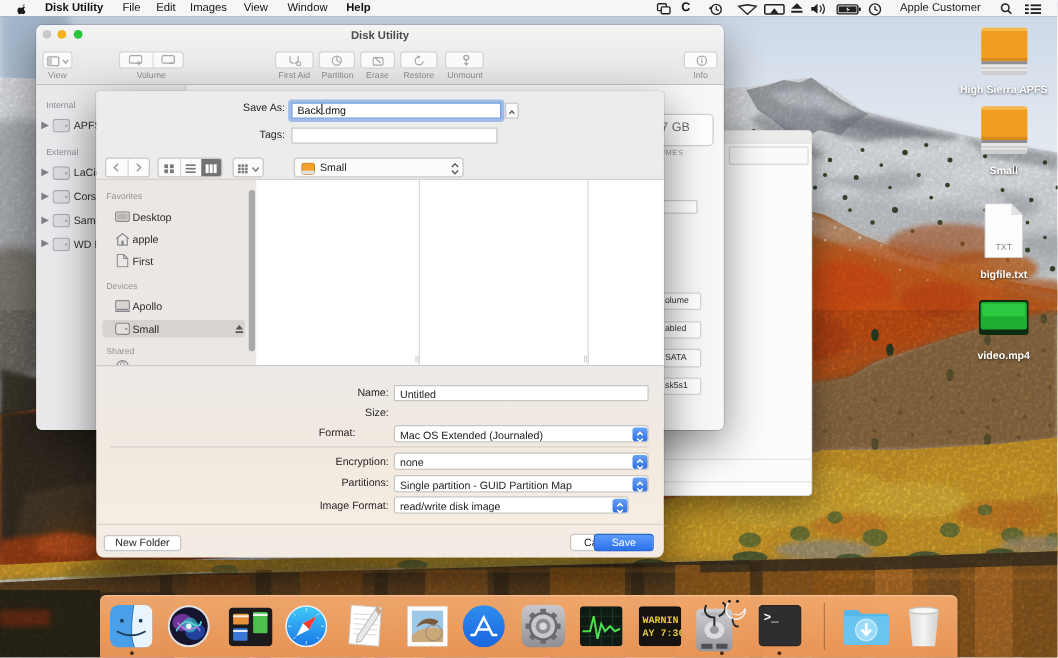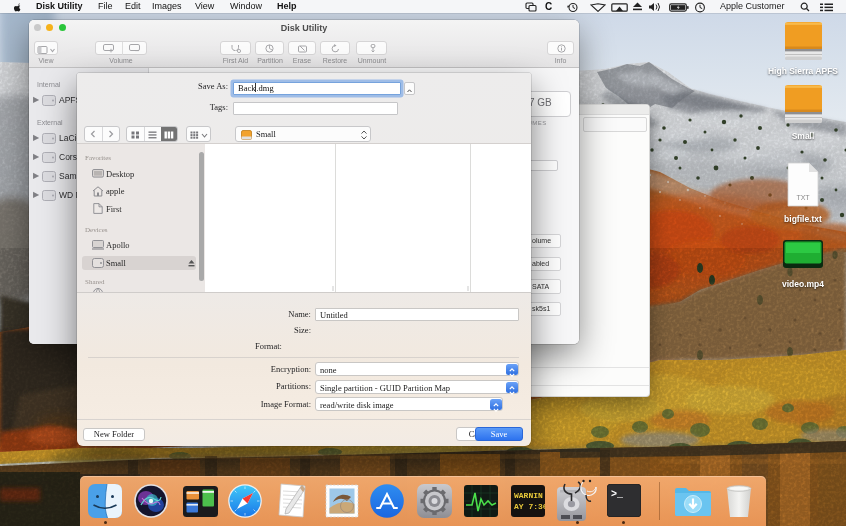--- a/index.html
+++ b/index.html
@@ -518,21 +518,21 @@
       <div class="abs" style="left:352px;top:189px;width:60px;height:14px;background:#fff;border:1px solid #d6d6d8;border-radius:2px;box-sizing:border-box;"></div>
       <div class="abs" style="left:383px;top:192px;font-size:7px;color:#333;">abled</div>
       <div class="abs" style="left:352px;top:211px;width:60px;height:15px;background:#fff;border:1px solid #d6d6d8;border-radius:2px;box-sizing:border-box;"></div>
       <div class="abs" style="left:383px;top:215px;font-size:7px;color:#333;">SATA</div>
       <div class="abs" style="left:352px;top:234px;width:60px;height:14px;background:#fff;border:1px solid #d6d6d8;border-radius:2px;box-sizing:border-box;"></div>
       <div class="abs" style="left:383px;top:237px;font-size:7px;color:#333;">sk5s1</div>
     </div>
   </div>
 </div>
 
-<div class="abs" style="left:77px;top:73px;width:454px;height:373px;z-index:20;border-radius:2px 2px 6px 6px;background:linear-gradient(#edecec 0%,#edeae8 55%,#f2e9df 78%,#f5ece2 92%,#f2ebe4 100%);box-shadow:0 14px 34px rgba(0,0,0,0.5), 0 0 0 0.5px rgba(0,0,0,0.2);font-family:Liberation Serif, serif;">
+<div class="abs" style="left:77px;top:73px;width:454px;height:373px;z-index:20;border-radius:2px 2px 6px 6px;background:linear-gradient(#edecec 0%,#edeae8 55%,#f2e9df 78%,#f5ece2 92%,#f2ebe4 100%);box-shadow:0 14px 34px rgba(0,0,0,0.5), 0 0 0 0.5px rgba(0,0,0,0.2);">
 
   <div class="abs" style="left:100px;top:8px;width:51px;text-align:right;font-size:8.5px;color:#242426;">Save As:</div>
   <div class="abs" style="left:156px;top:9px;width:168px;height:13px;background:#fff;border:1px solid #76a3dd;border-radius:1px;box-shadow:0 0 0 2.5px rgba(116,164,229,0.65);box-sizing:border-box;">
     <div class="abs" style="left:4px;top:0;height:11px;line-height:11px;font-size:8.5px;color:#111;">Back<span style="display:inline-block;width:1px;height:9px;background:#333;vertical-align:-1px;"></span>.dmg</div>
   </div>
   <div class="abs" style="left:327px;top:9px;width:11px;height:13px;background:#fcfcfc;border:1px solid #c6c6c8;border-radius:2px;box-sizing:border-box;">
     <svg width="9" height="11" viewBox="0 0 9 11">
         <path d="M2.5,6 L4.5,3.8 L6.5,6" fill="none" stroke="#555" stroke-width="1"></path>
       </svg>
   </div>
@@ -658,20 +658,28 @@
     <div class="abs" style="left:127px;top:141px;font-size:6px;color:#b0b0b0;">||</div>
     <div class="abs" style="left:262px;top:141px;font-size:6px;color:#b0b0b0;">||</div>
   </div>
 
   <div class="abs" style="left:178px;top:236px;width:56px;text-align:right;font-size:8.5px;color:#1f1f21;">Name:</div>
   <div class="abs" style="left:238px;top:235px;width:204px;height:13px;background:#fff;border:1px solid #c9c7c5;border-radius:1px;box-sizing:border-box;">
       <div style="margin:1px 0 0 4px;font-size:8.5px;color:#222;">Untitled</div>
     </div>
   <div class="abs" style="left:178px;top:252px;width:56px;text-align:right;font-size:8.5px;color:#1f1f21;">Size:</div>
   <div class="abs" style="left:178px;top:268px;width:56px;text-align:left;font-size:8.5px;color:#1f1f21;">Format:</div>
+  <div class="abs" style="left:238px;top:267px;width:204px;height:14px;background:#fff;border:1px solid #c9c7c5;border-radius:3px;box-sizing:border-box;">
+    <div style="margin:1.5px 0 0 4px;font-size:8.5px;color:#222;">Mac OS Extended (Journaled)</div>
+    <div class="abs" style="right:0.5px;top:0.5px;width:12px;height:11px;border-radius:2.5px;background:linear-gradient(#6aa2f8,#2e6fe0);">
+      <svg width="12" height="11" viewBox="0 0 12 11">
+          <path d="M3.8,4.2 L6,1.9 L8.2,4.2 M3.8,6.8 L6,9.1 L8.2,6.8" fill="none" stroke="#fff" stroke-width="1.2"></path>
+        </svg>
+    </div>
+  </div>
   <div class="abs" style="left:11px;top:284px;width:431px;height:1px;background:#d8d2cd;"></div>
   <div class="abs" style="left:148px;top:291px;width:86px;text-align:right;font-size:8.5px;color:#1f1f21;">Encryption:</div>
   <div class="abs" style="left:238px;top:289px;width:204px;height:14px;background:#fff;border:1px solid #c9c7c5;border-radius:3px;box-sizing:border-box;">
     <div style="margin:1.5px 0 0 4px;font-size:8.5px;color:#222;">none</div>
     <div class="abs" style="right:0.5px;top:0.5px;width:12px;height:11px;border-radius:2.5px;background:linear-gradient(#6aa2f8,#2e6fe0);">
       <svg width="12" height="11" viewBox="0 0 12 11">
           <path d="M3.8,4.2 L6,1.9 L8.2,4.2 M3.8,6.8 L6,9.1 L8.2,6.8" fill="none" stroke="#fff" stroke-width="1.2"></path>
         </svg>
     </div>
   </div>

